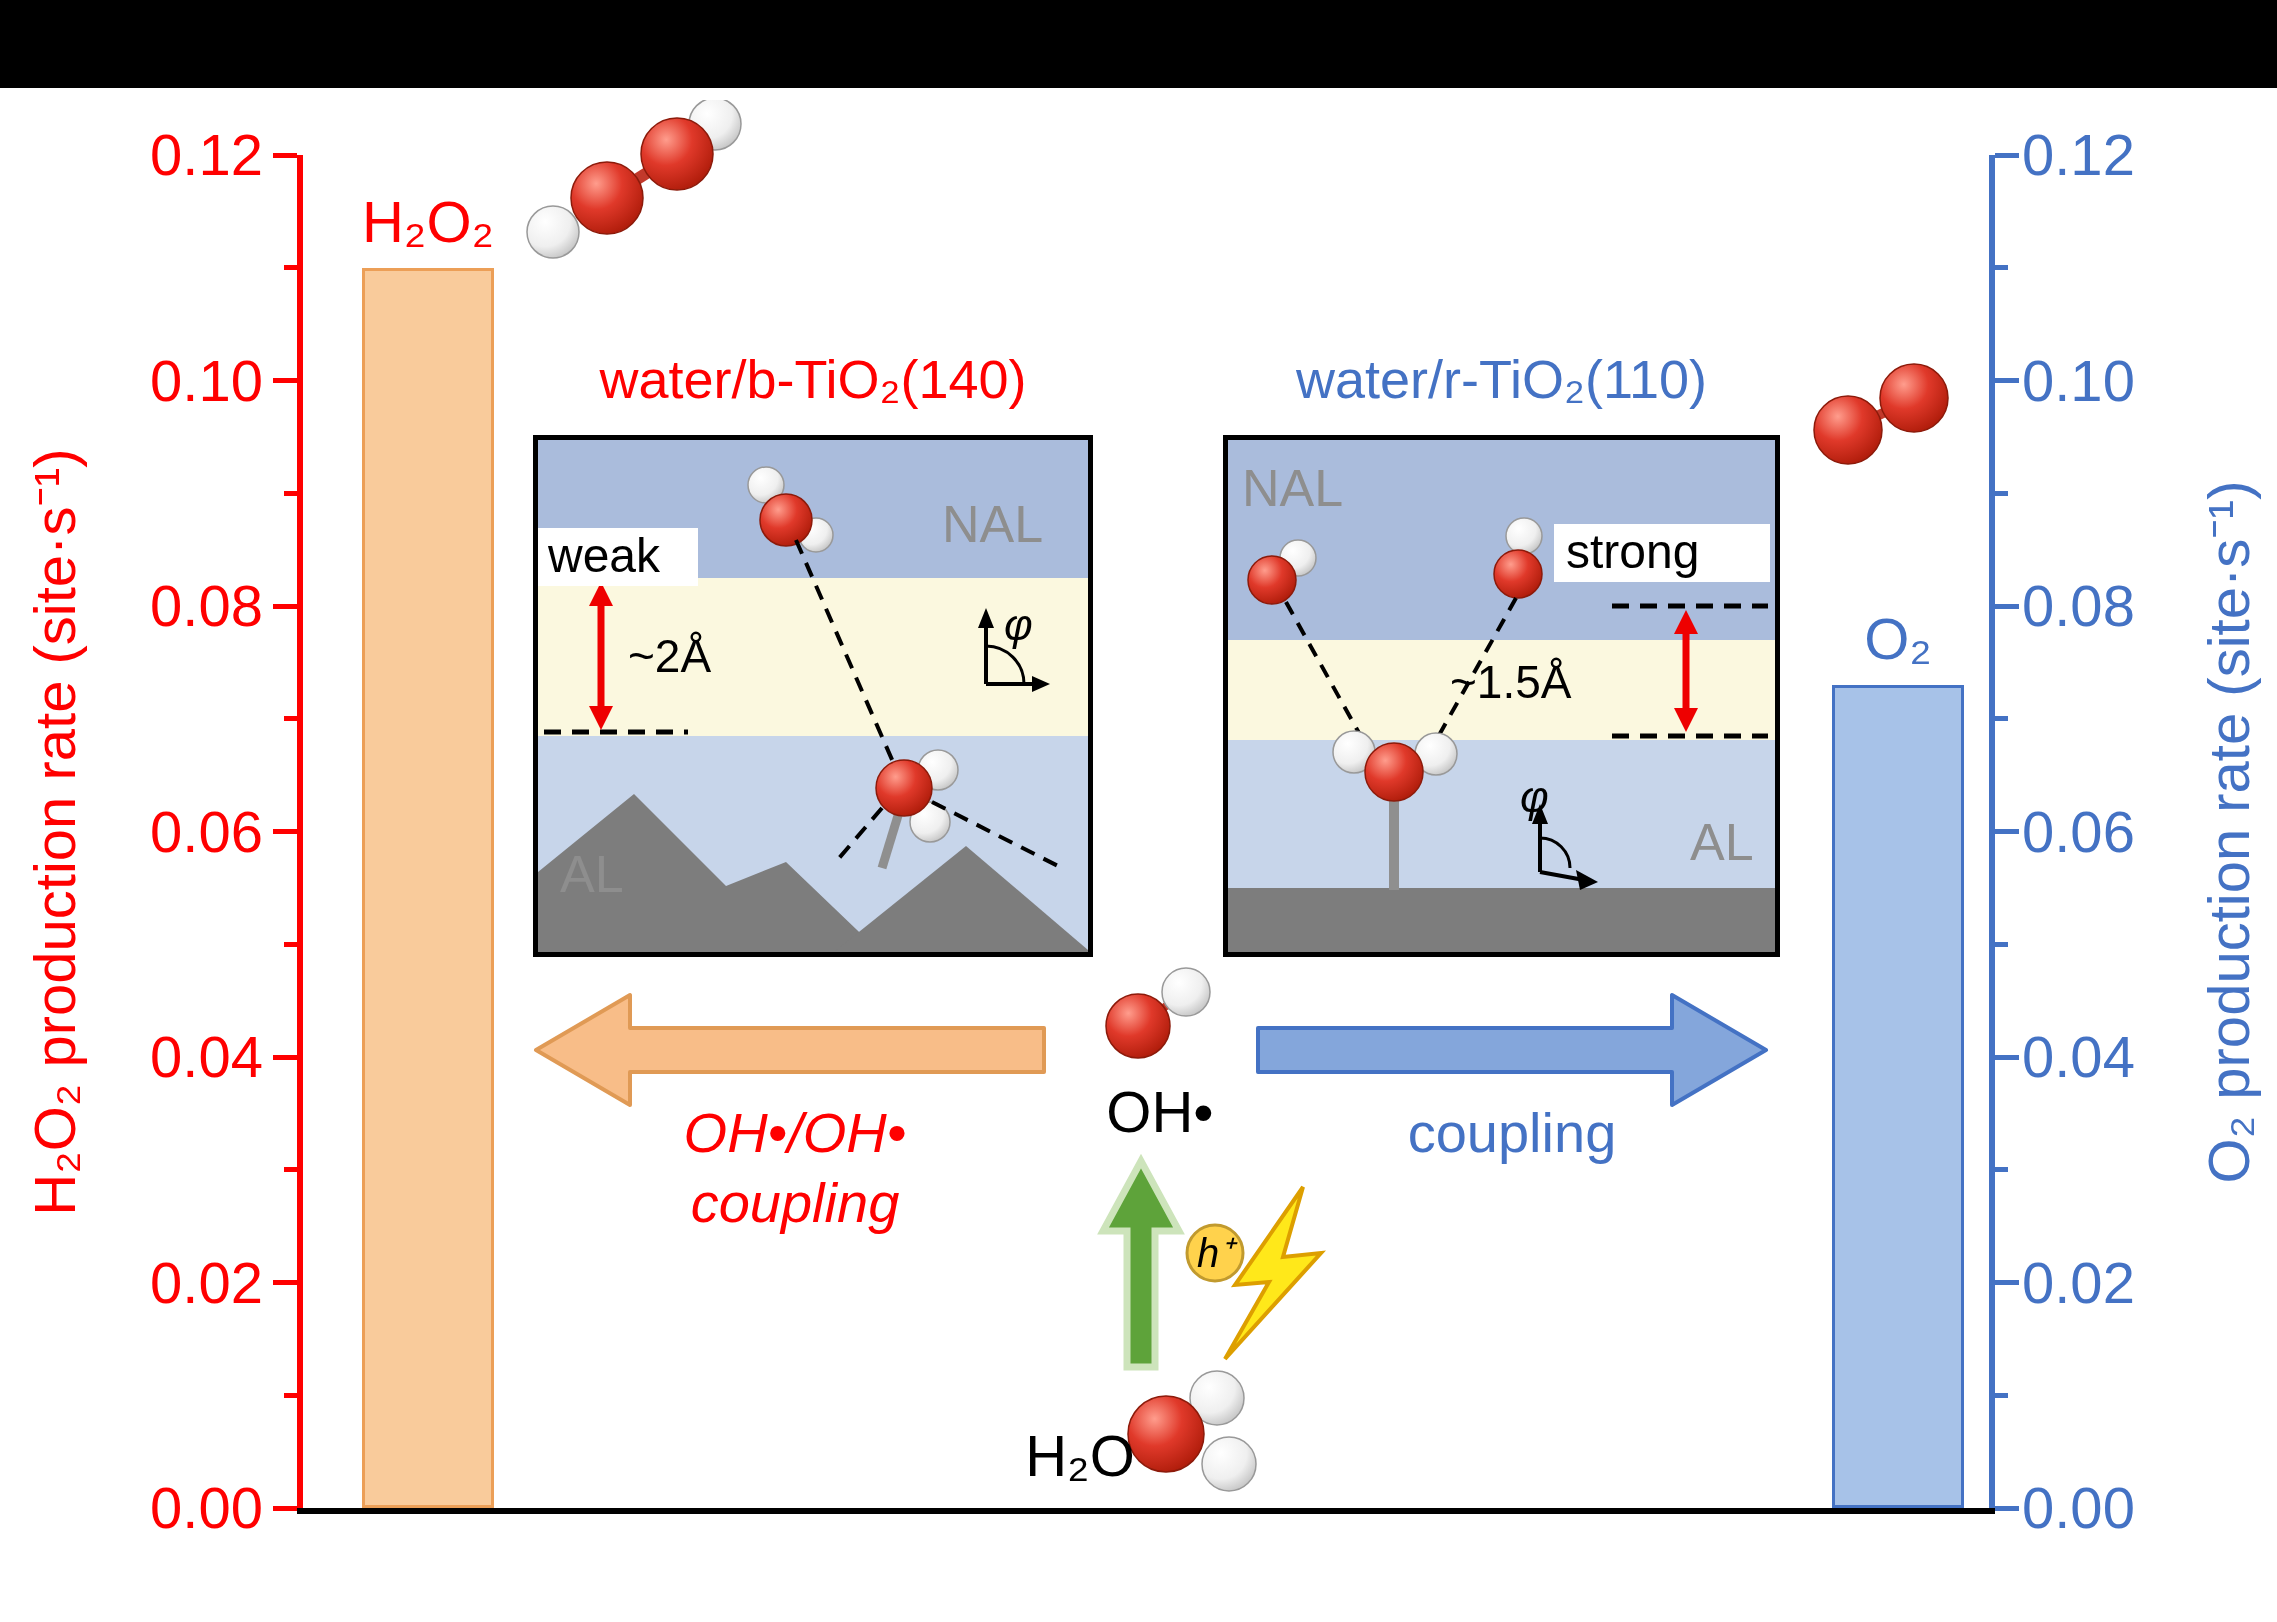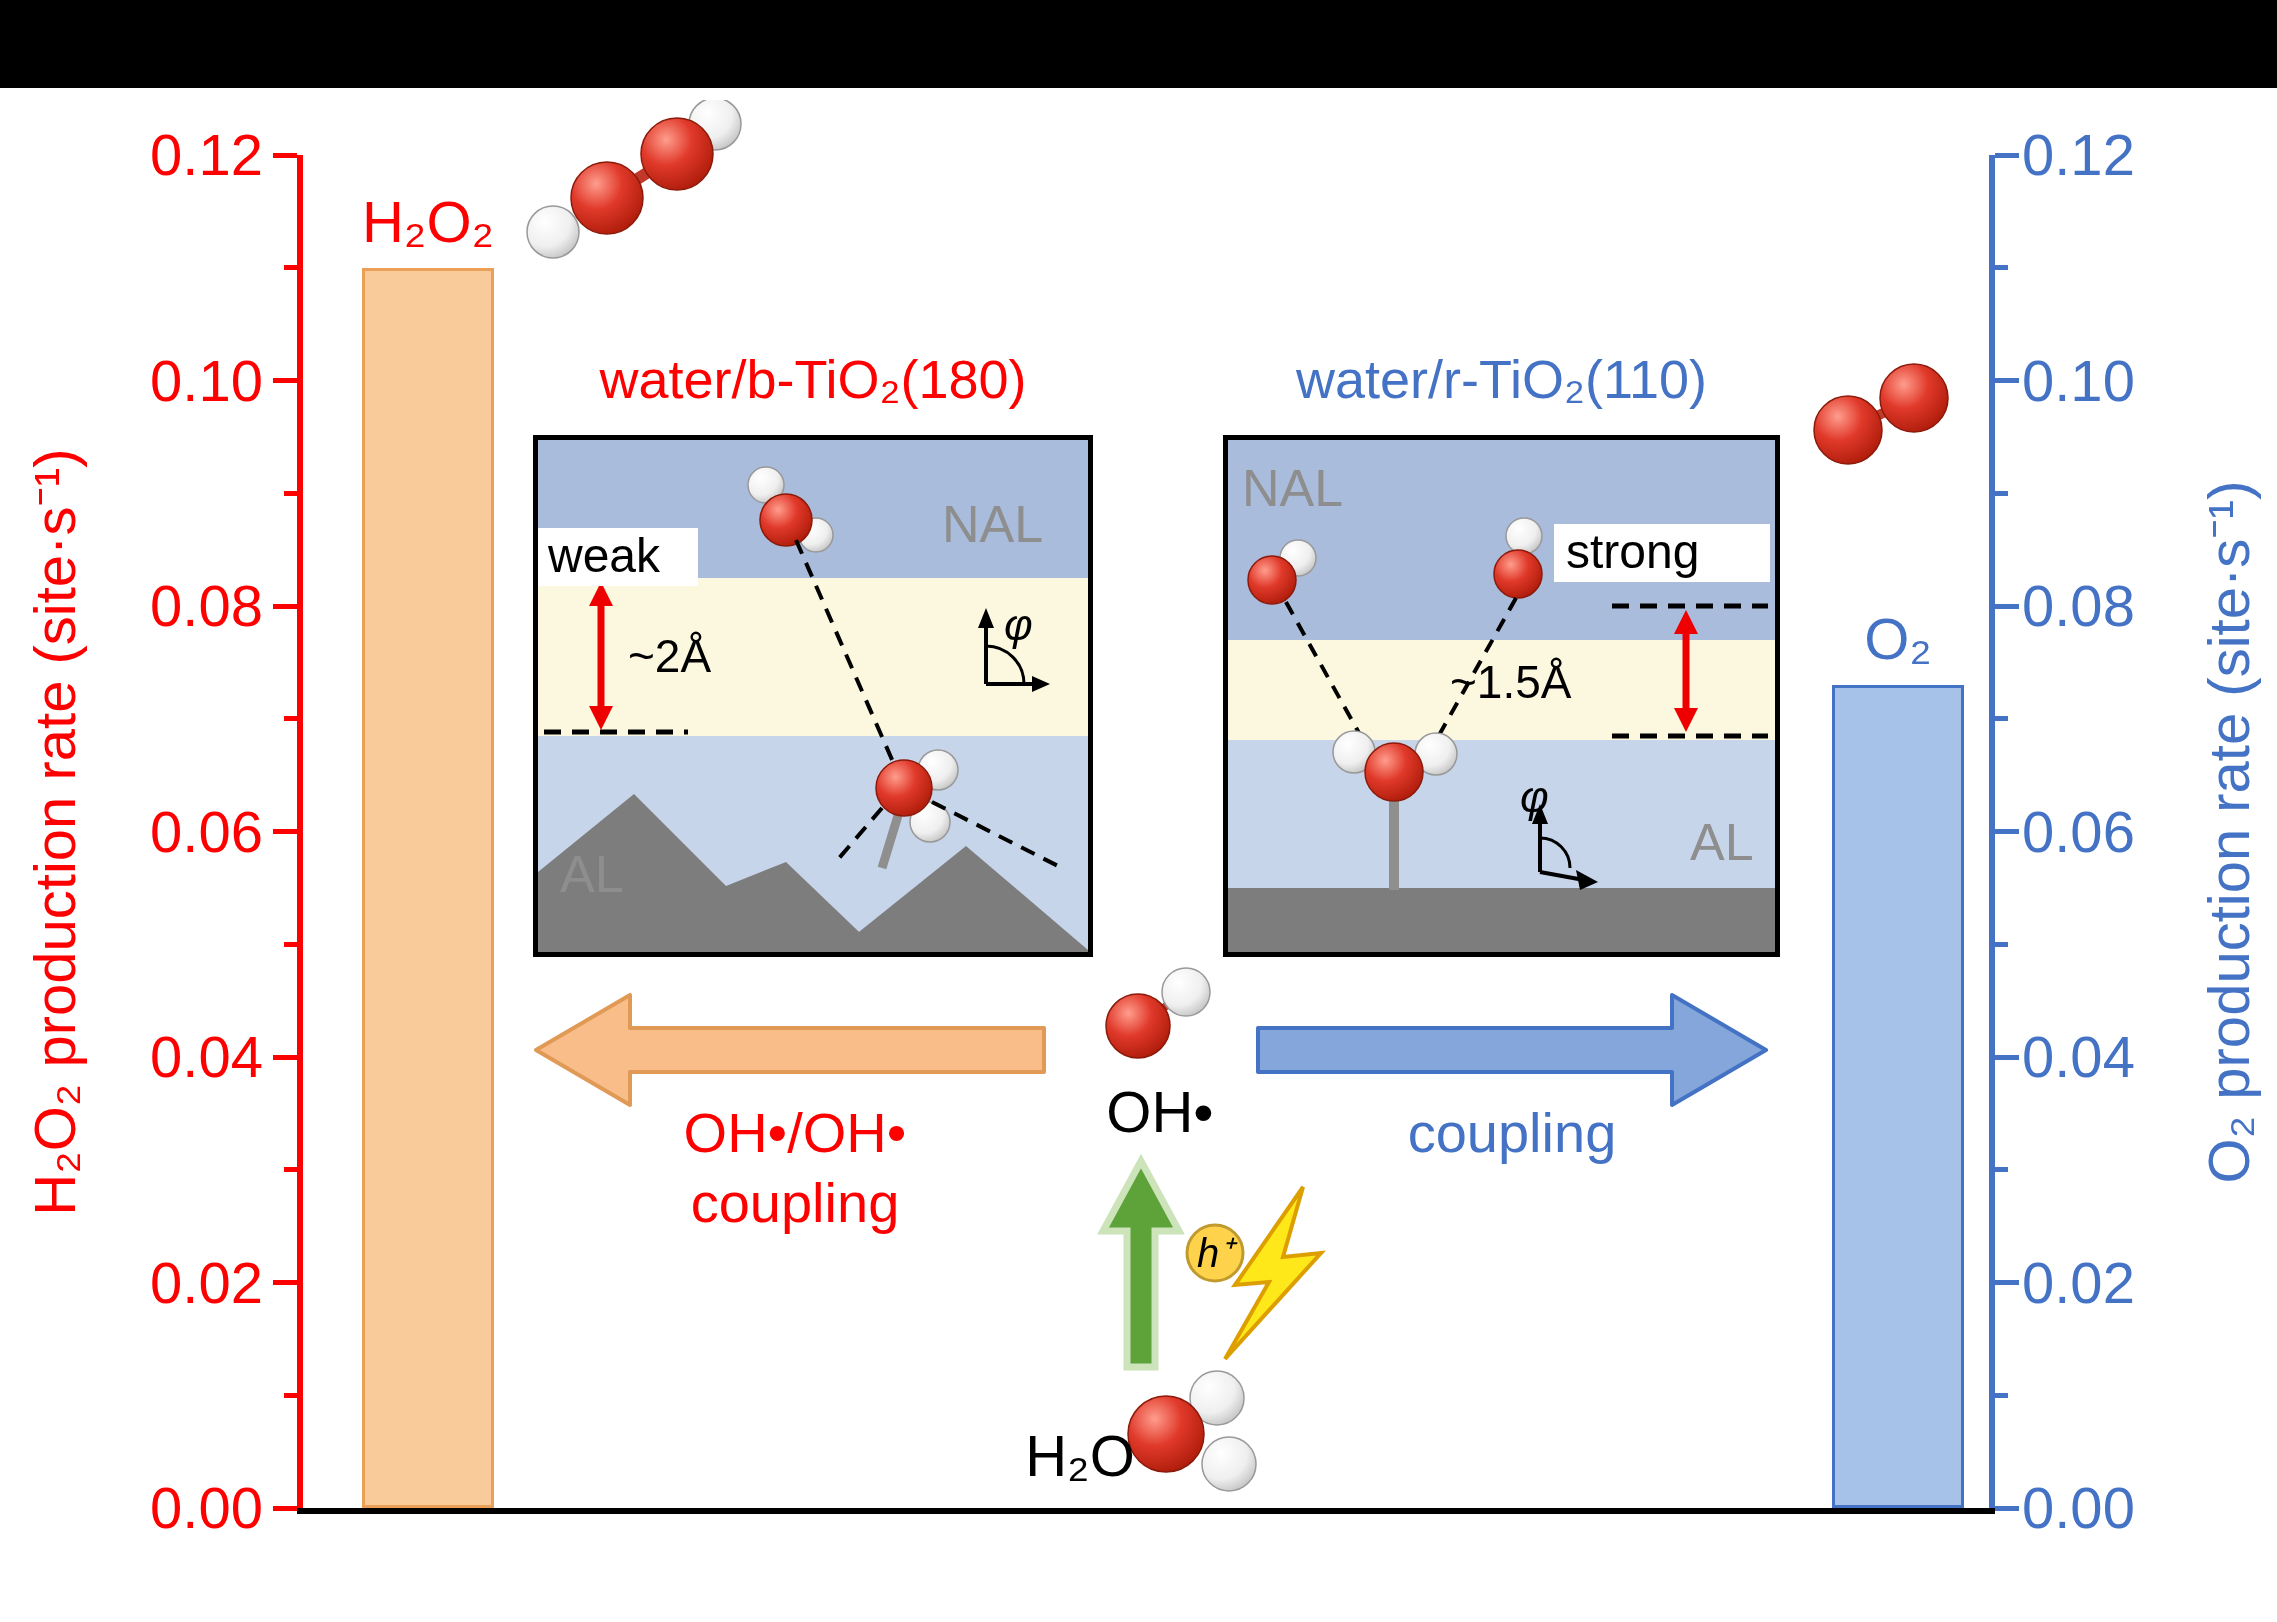--- a/index.html
+++ b/index.html
@@ -120,21 +120,21 @@
     <circle cx="92" cy="98" r="36" fill="url(#gO)" stroke="#8c1a0a" stroke-width="1.5"></circle>
     <circle cx="162" cy="54" r="36" fill="url(#gO)" stroke="#8c1a0a" stroke-width="1.5"></circle>
   </svg>
 
   <svg class="abs" style="left:1798px;top:356px;" width="165" height="115" viewBox="0 0 165 115">
     <line x1="50" y1="74" x2="116" y2="42" stroke="#c2392b" stroke-width="10"></line>
     <circle cx="50" cy="74" r="34" fill="url(#gO)" stroke="#8c1a0a" stroke-width="1.5"></circle>
     <circle cx="116" cy="42" r="34" fill="url(#gO)" stroke="#8c1a0a" stroke-width="1.5"></circle>
   </svg>
 
-  <div class="inset-title" style="left:533px;width:560px;top:348px;color:#ff0000;">water/b-TiO₂(180)</div>
+  <div class="inset-title" style="left:533px;width:560px;top:348px;color:#ff0000;">water/b-TiO₂(140)</div>
   <div class="inset" style="left:533px;top:435px;width:560px;height:522px;">
     <svg width="550" height="512" viewBox="0 0 550 512">
       <rect x="0" y="0" width="550" height="138" fill="#aabcdc"></rect>
       <rect x="0" y="138" width="550" height="158" fill="#fbf8df"></rect>
       <rect x="0" y="296" width="550" height="216" fill="#c7d5ea"></rect>
       <path d="M0,512 L0,432 L96,354 L188,446 L248,422 L342,512 Z" fill="#7d7d7d"></path>
       <path d="M296,512 L428,406 L550,510 L550,512 Z" fill="#7d7d7d"></path>
       <line x1="344" y1="428" x2="366" y2="356" stroke="#8f8f8f" stroke-width="9"></line>
       <line x1="6" y1="140" x2="150" y2="140" stroke="#000" stroke-width="5" stroke-dasharray="17 11"></line>
       <line x1="6" y1="292" x2="150" y2="292" stroke="#000" stroke-width="5" stroke-dasharray="17 11"></line>
@@ -217,21 +217,21 @@
         <polygon points="348,430 352,450 370,442" fill="#000"></polygon>
         <path d="M312,398 A30,30 0 0 1 342,428" stroke="#000" stroke-width="3" fill="none"></path>
       </g>
       <text x="462" y="420" font-size="52" fill="#8e8e8e">AL</text>
     </svg>
   </div>
 
   <svg class="abs" style="left:530px;top:985px;" width="520" height="130" viewBox="0 0 520 130">
     <polygon points="6,65 100,10 100,43 514,43 514,87 100,87 100,120" fill="#f8bd88" stroke="#e09a55" stroke-width="4" stroke-linejoin="round"></polygon>
   </svg>
-  <div class="caption" style="left:560px;width:470px;top:1098px;color:#ff0000;">
+  <div class="caption" style="left:560px;width:470px;top:1098px;color:#ff0000;font-style:italic;">
     <div>OH•/OH•</div>
     <div>coupling</div>
   </div>
 
   <svg class="abs" style="left:1252px;top:985px;" width="520" height="130" viewBox="0 0 520 130">
     <polygon points="514,65 420,10 420,43 6,43 6,87 420,87 420,120" fill="#84a6db" stroke="#4472c4" stroke-width="4" stroke-linejoin="round"></polygon>
   </svg>
   <div class="caption" style="left:1282px;width:460px;top:1098px;color:#4472c4;">
     <div>coupling</div>
   </div>

